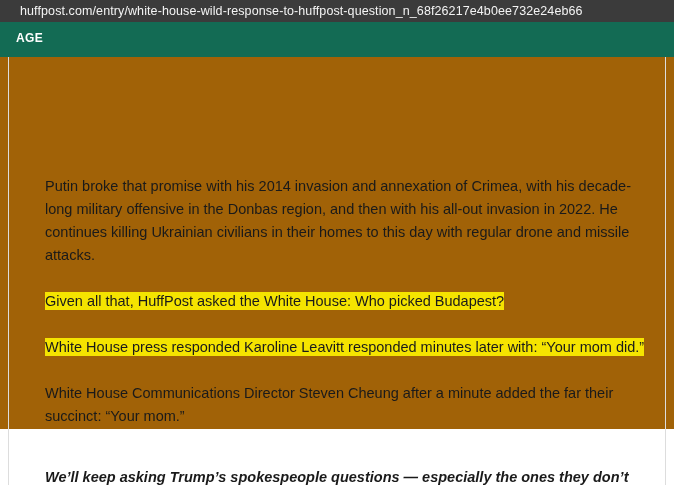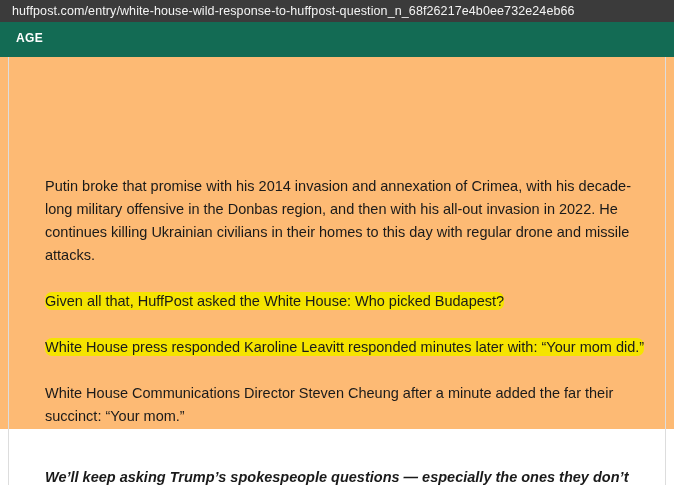--- a/index.html
+++ b/index.html
@@ -15,21 +15,21 @@
     position: relative;
   }
 
   
   .urlbar {
     height: 22px;
     background: #3b3b3b;
     color: #f2f2f2;
     display: flex;
     align-items: center;
-    padding: 0 12px;
+    padding: 0 20px;
     font-size: 12.5px;
     letter-spacing: 0.1px;
     white-space: nowrap;
     overflow: hidden;
   }
   .urlbar .url {
     font-family: "Liberation Sans", sans-serif;
     color: #f4f4f4;
   }
 
@@ -47,21 +47,21 @@
     font-size: 12px;
     font-weight: bold;
     letter-spacing: 0.4px;
     padding-left: 16px;
   }
 
   
   .page {
     position: relative;
     height: 372px;
-    background: #fdba74;
+    background: #a16207;
     text-decoration: underline;
   }
   
   .edge-left {
     position: absolute;
     left: 8px;
     top: 0;
     width: 1px;
     height: 428px;
     background: #dddddd;
@@ -89,21 +89,20 @@
     color: #1a1a1a;
     font-family: "Liberation Sans", sans-serif;
   }
   .gap { height: 23px; }
 
   .hl {
     background: #f5e400;
     box-decoration-break: clone;
     -webkit-box-decoration-break: clone;
     padding: 1px 0;
-    border-radius: 7px;
   }
 
   p.italic {
     font-style: italic;
     font-weight: bold;
     font-size: 14.5px;
     line-height: 23px;
     color: #1a1a1a;
   }
 </style>

